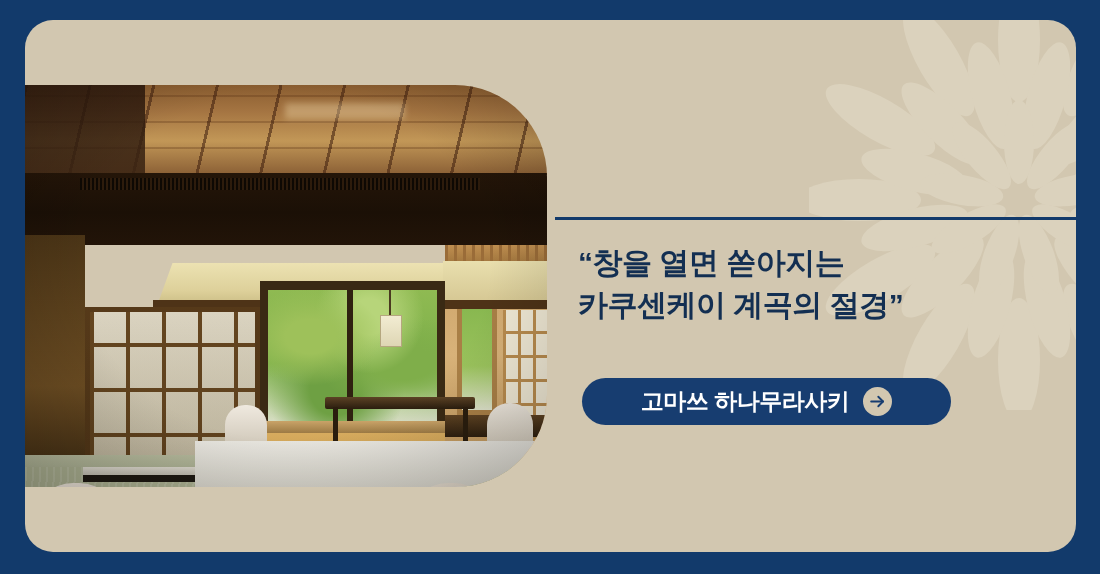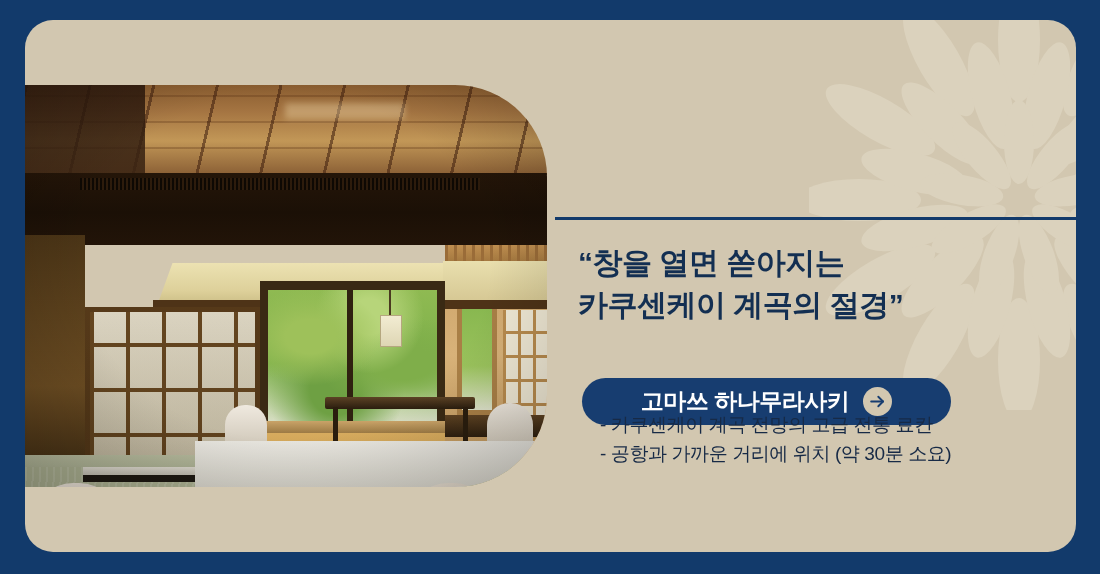--- a/index.html
+++ b/index.html
@@ -302,19 +302,15 @@
     <div class="cta">
       <span class="cta-label">고마쓰 하나무라사키</span>
       <span class="cta-arrow">
         <svg width="19" height="19" viewBox="0 0 24 24" fill="none" stroke="#173d70" stroke-width="2.4" stroke-linecap="round" stroke-linejoin="round">
           <line x1="4" y1="12" x2="19" y2="12"></line>
           <polyline points="13,6 19,12 13,18"></polyline>
         </svg>
       </span>
     </div>
 
-    <div class="bullets">
-      <div class="bullet">- 카쿠센케이 계곡 전망의 고급 전통 료칸</div>
-      <div class="bullet">- 공항과 가까운 거리에 위치 (약 30분 소요)</div>
-    </div>
 
   </div>
 </div>
 
 </body></html>

